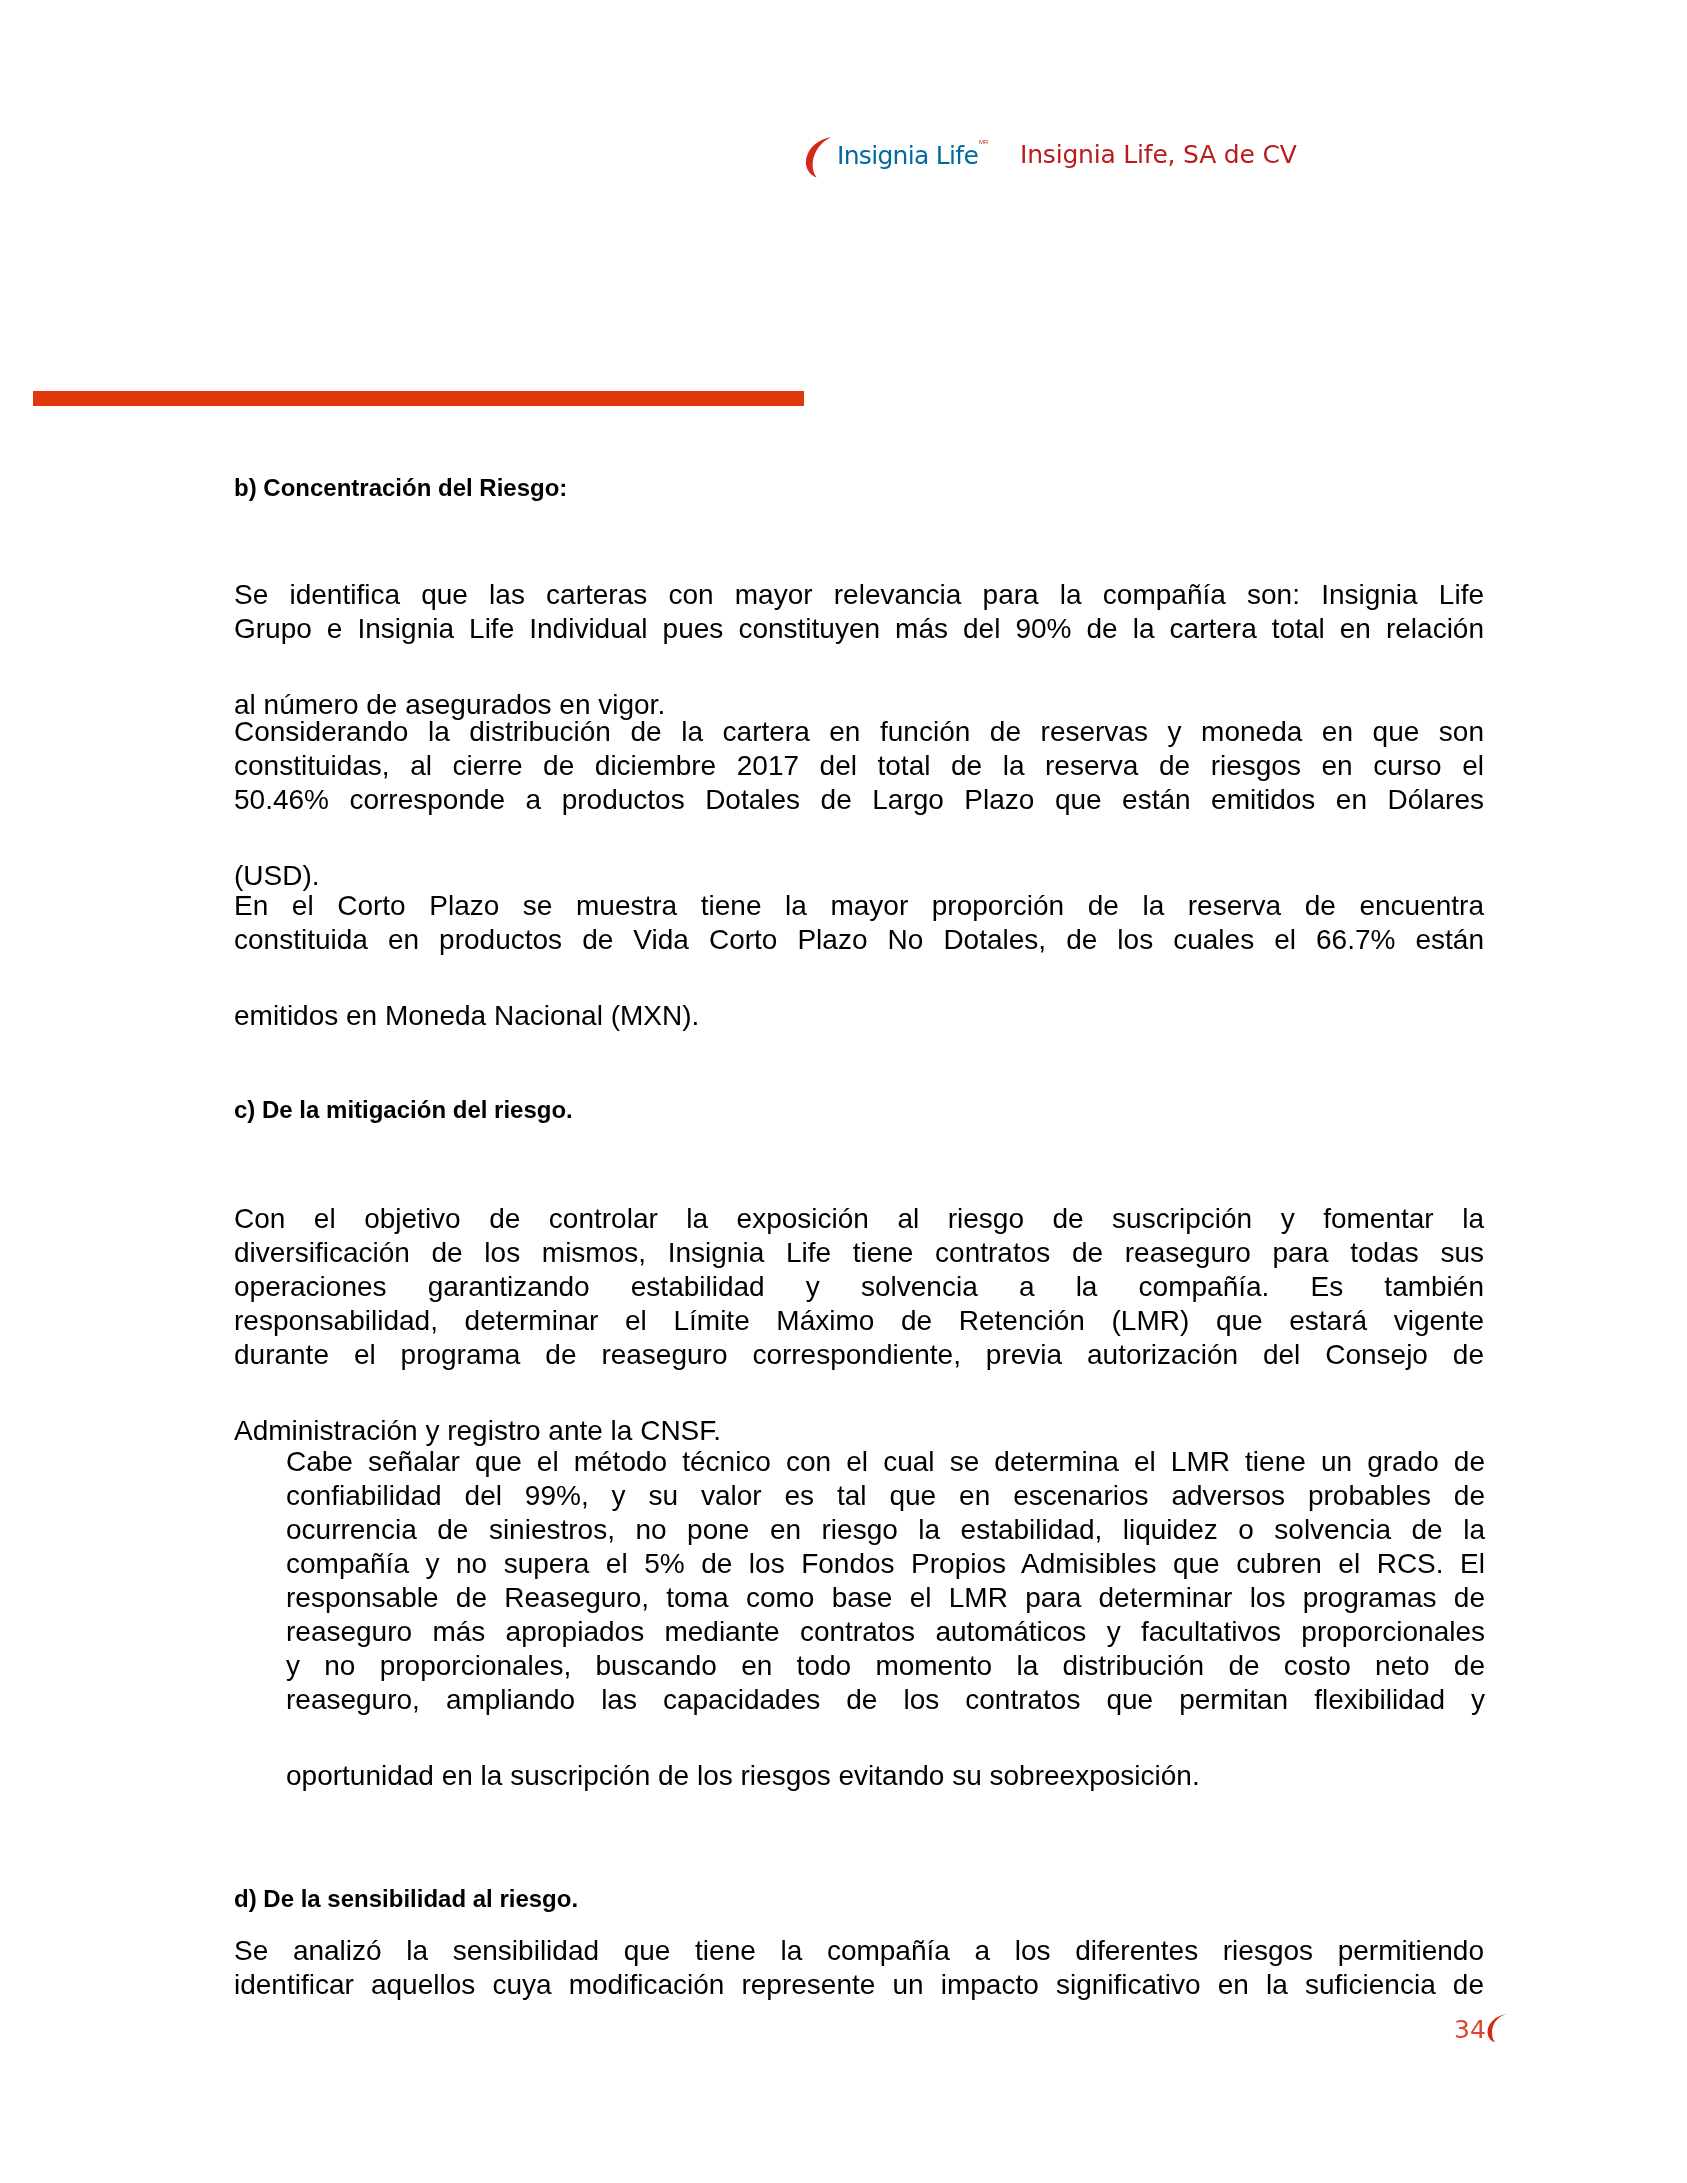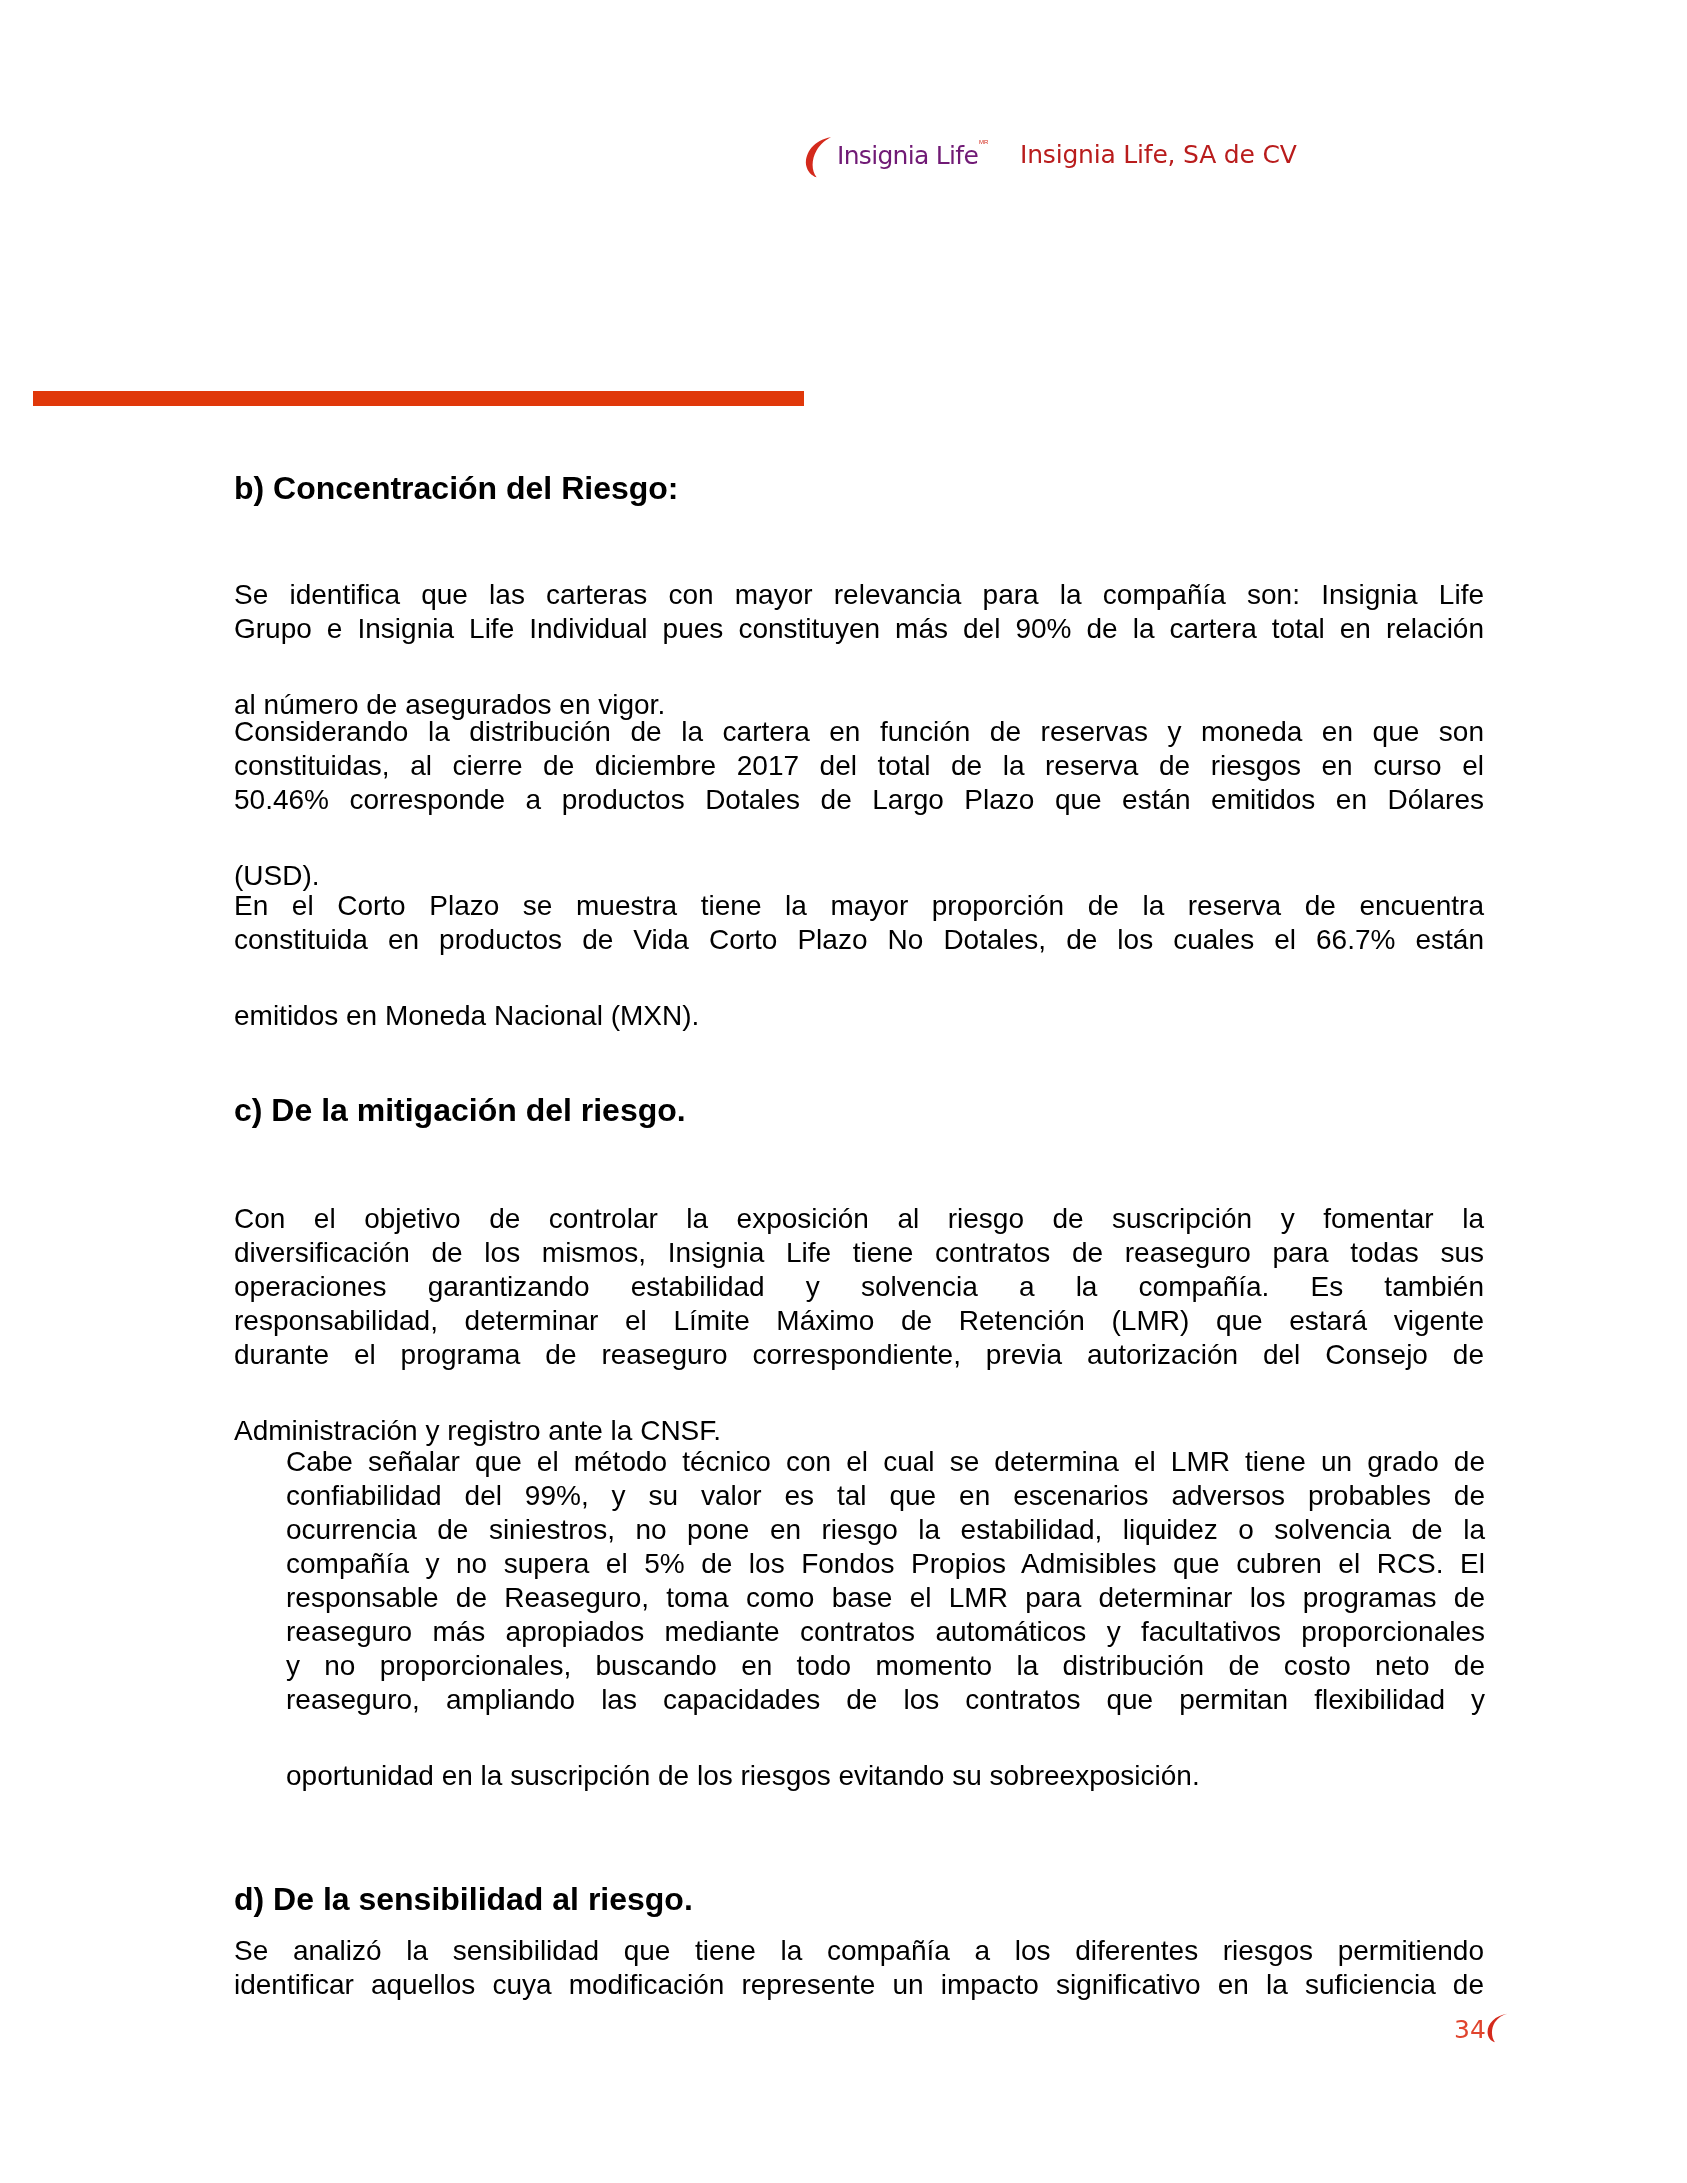--- a/index.html
+++ b/index.html
@@ -2,32 +2,32 @@
 <html style="font-size:10.6px"><head>
 <meta charset="utf-8">
 <style>
   html, body { margin: 0; padding: 0; background: #ffffff; }
   body { width: 1687px; height: 2183px; position: relative; overflow: hidden;
          font-family: "Liberation Sans", sans-serif; color: #000; }
   .abs { position: absolute; }
   .logo { left: 799px; top: 132px; width: 192px; height: 50px; }
   .logo-crescent { position: absolute; left: 2.6px; top: 4px; width: 37px; height: 42px; }
   .logo-text { position: absolute; left: 38px; top: 9.3px; font-family: "DejaVu Sans", sans-serif;
-               font-size: 25px; color: #701a75; letter-spacing: -0.7px; white-space: nowrap; }
+               font-size: 25px; color: #0369a1; letter-spacing: -0.7px; white-space: nowrap; }
   .logo-mr { position: absolute; left: 180px; top: 6.6px; font-size: 6px; color: #d42a1c;
              font-family: "Liberation Sans", sans-serif; }
   .company { left: 1020px; top: 140px; font-family: "DejaVu Sans", sans-serif; font-size: 25px;
              color: #b91c1c; white-space: nowrap; letter-spacing: -0.2px; }
   .redbar { left: 33px; top: 391px; width: 771px; height: 14.6px; background: #e0380a; }
   .block { position: absolute; left: 234px; width: 1250px; }
   .block.indent { left: 286px; width: 1199px; }
   .line { height: 34px; line-height: 34px; font-size: 28px; white-space: nowrap;
           text-align: justify; text-align-last: justify; overflow: visible; }
   .line.last { text-align: left; text-align-last: left; margin-top: 42px; }
-  .heading { font-weight: bold; font-size: 32px; line-height: 34px; white-space: nowrap; }
+  .heading { font-weight: bold; font-size: 24px; line-height: 34px; white-space: nowrap; }
   .pagenum { left: 1454px; top: 2015px; font-family: "DejaVu Sans", sans-serif; font-weight: normal;
              font-size: 25px; color: #e0452e; }
   .page-crescent { left: 1485px; top: 2013px; width: 25px; height: 30px; }
 </style>
 </head>
 <body>
 
 <div class="abs logo">
   <svg class="logo-crescent" viewBox="0 0 56 64">
     <path d="M44 2 C18 6 4 26 6 44 C8 54 14 60 22 63 C14 52 14 36 22 22 C28 12 36 6 44 2 Z" fill="#d42a1c"></path>

